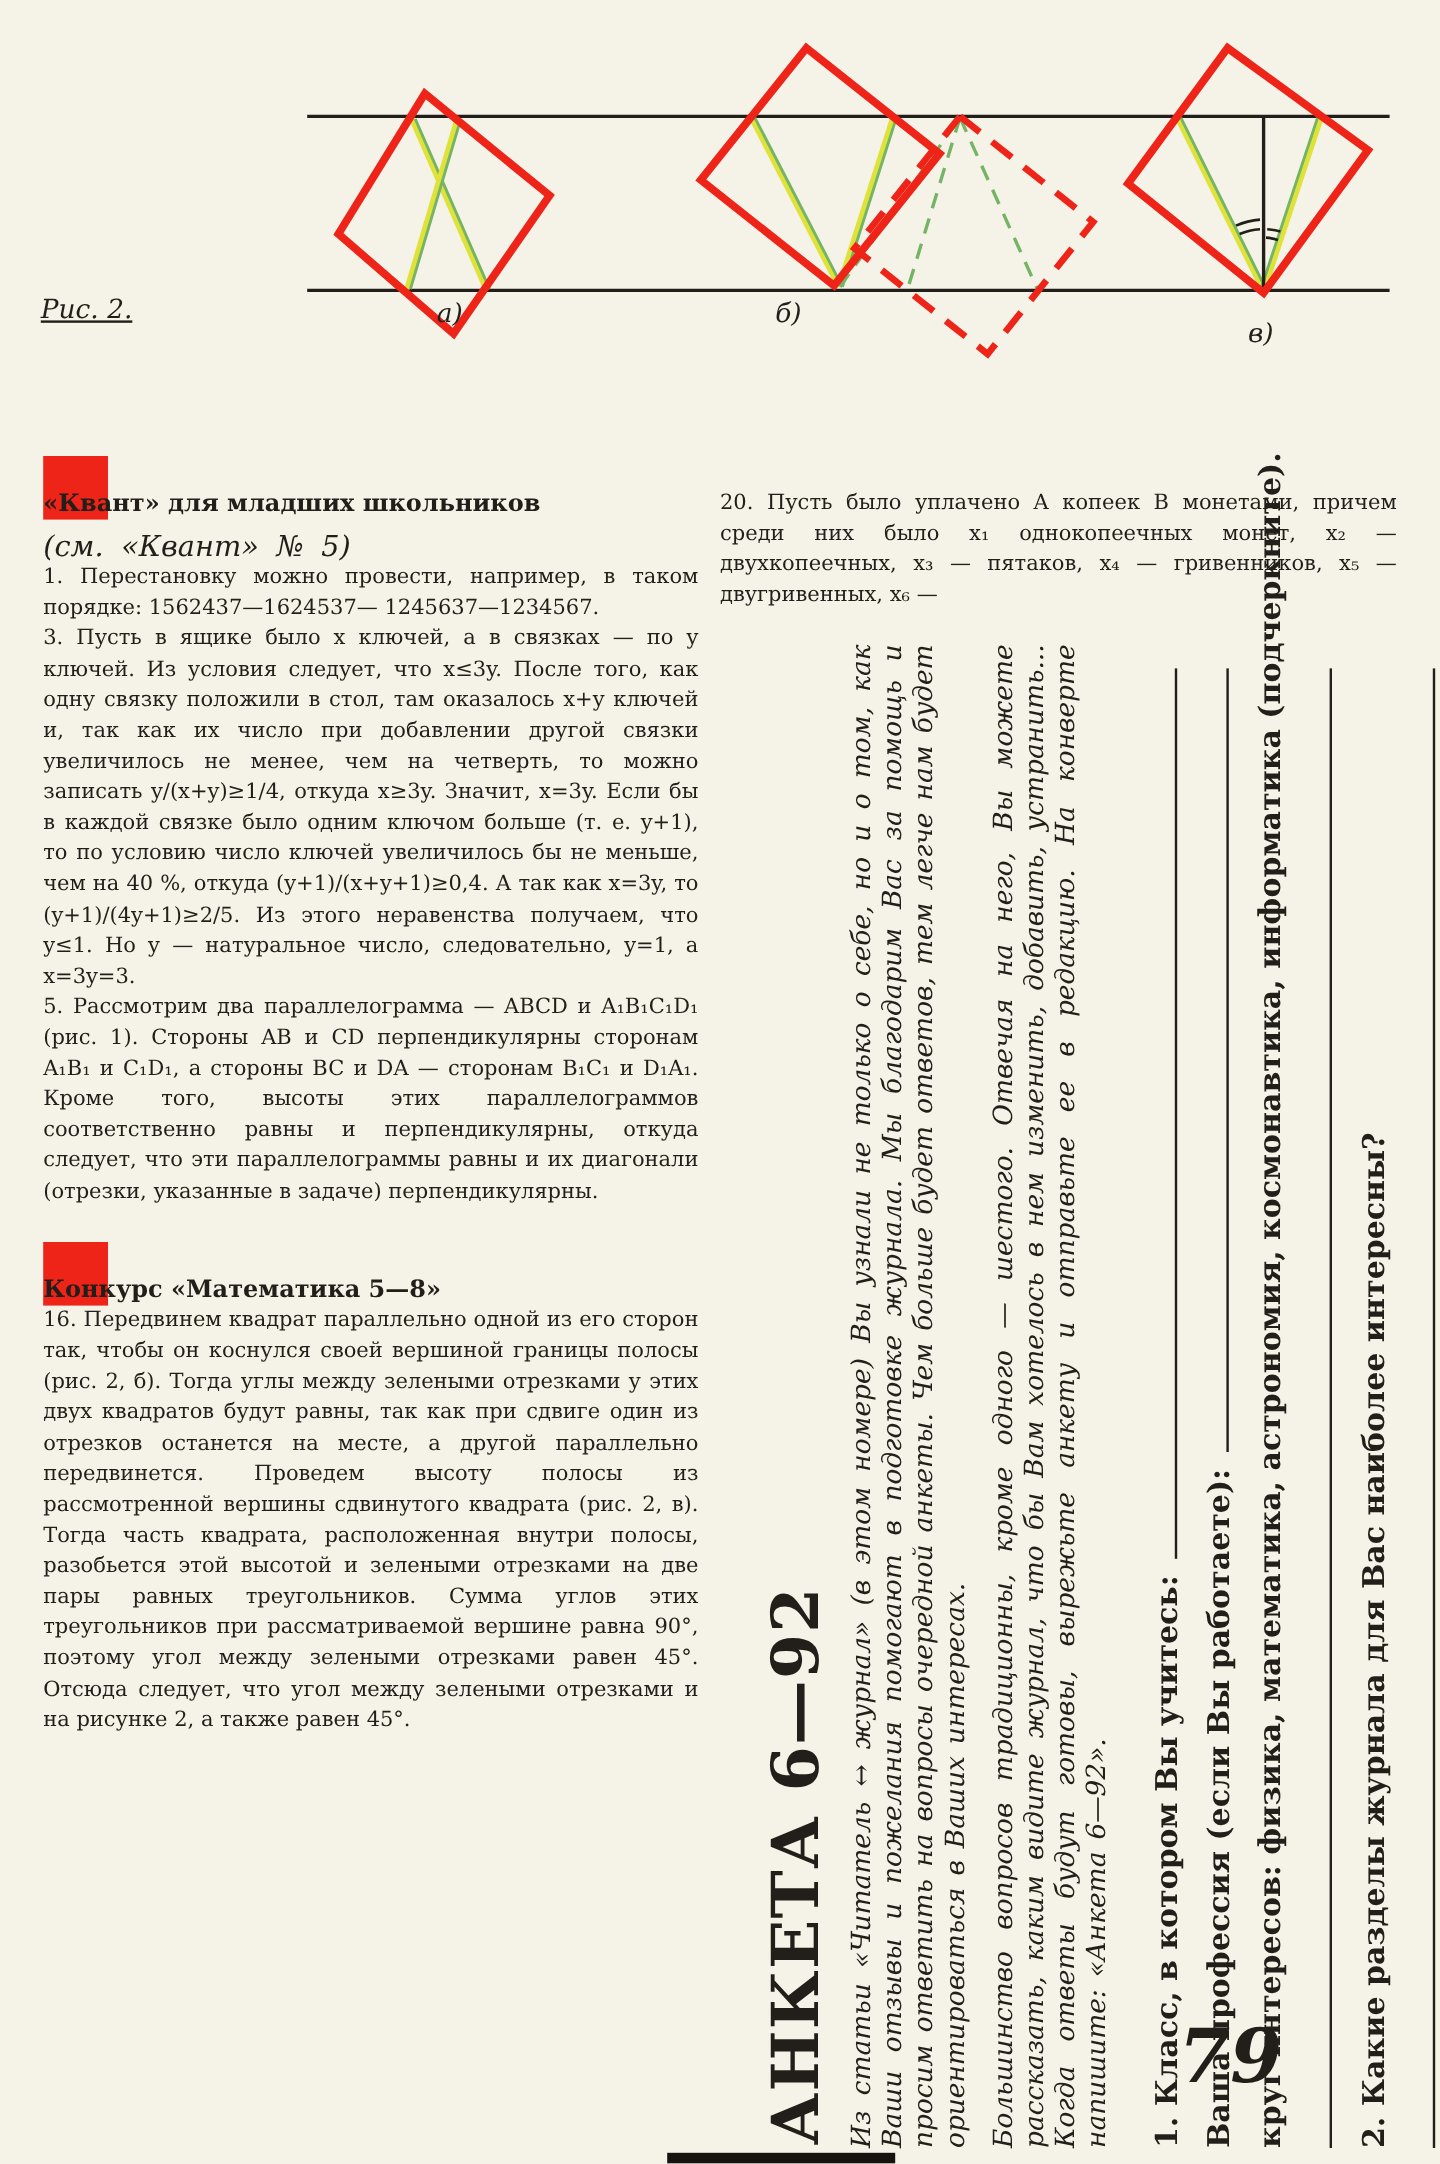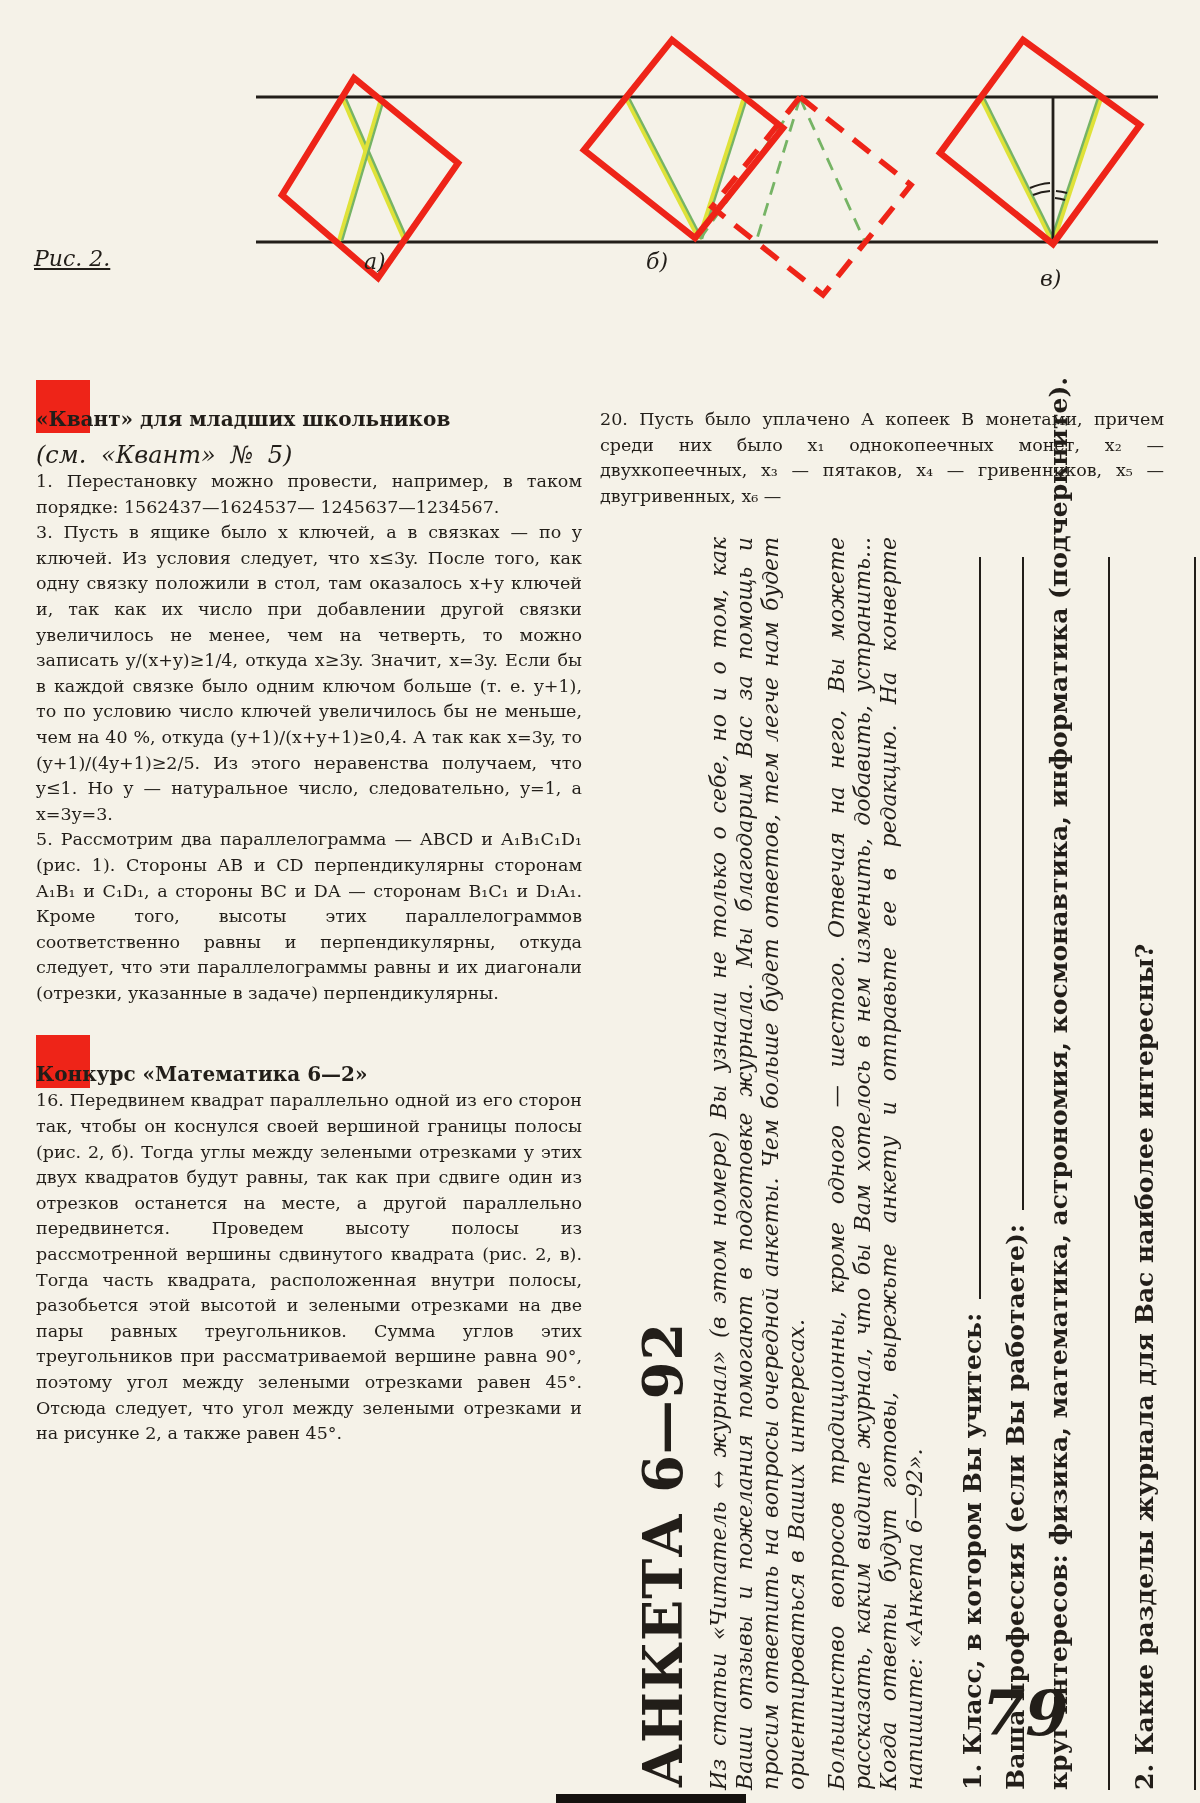--- a/index.html
+++ b/index.html
@@ -103,21 +103,21 @@
     <span class="red-sq"></span>
     <h2 class="sec-title">«Квант» для младших школьников</h2>
     <p class="sec-sub">(см. «Квант» № 5)</p>
   </div>
   <p class="body-par first-par">1. Перестановку можно провести, например, в таком порядке: 1562437—1624537— 1245637—1234567.</p>
   <p class="body-par">3. Пусть в ящике было x ключей, а в связках — по y ключей. Из условия следует, что x≤3y. После того, как одну связку положили в стол, там оказалось x+y ключей и, так как их число при добавлении другой связки увеличилось не менее, чем на четверть, то можно записать y/(x+y)≥1/4, откуда x≥3y. Значит, x=3y. Если бы в каждой связке было одним ключом больше (т. е. y+1), то по условию число ключей увеличилось бы не меньше, чем на 40 %, откуда (y+1)/(x+y+1)≥0,4. А так как x=3y, то (y+1)/(4y+1)≥2/5. Из этого неравенства получаем, что y≤1. Но y — натуральное число, следовательно, y=1, а x=3y=3.</p>
   <p class="body-par">5. Рассмотрим два параллелограмма — ABCD и A₁B₁C₁D₁ (рис. 1). Стороны AB и CD перпендикулярны сторонам A₁B₁ и C₁D₁, а стороны BC и DA — сторонам B₁C₁ и D₁A₁. Кроме того, высоты этих параллелограммов соответственно равны и перпендикулярны, откуда следует, что эти параллелограммы равны и их диагонали (отрезки, указанные в задаче) перпендикулярны.</p>
 
   <div class="sec-head konkurs">
     <span class="red-sq"></span>
-    <h2 class="sec-title">Конкурс «Математика 6—2»</h2>
+    <h2 class="sec-title">Конкурс «Математика 5—8»</h2>
   </div>
   <p class="body-par first-par">16. Передвинем квадрат параллельно одной из его сторон так, чтобы он коснулся своей вершиной границы полосы (рис. 2, б). Тогда углы между зелеными отрезками у этих двух квадратов будут равны, так как при сдвиге один из отрезков останется на месте, а другой параллельно передвинется. Проведем высоту полосы из рассмотренной вершины сдвинутого квадрата (рис. 2, в). Тогда часть квадрата, расположенная внутри полосы, разобьется этой высотой и зелеными отрезками на две пары равных треугольников. Сумма углов этих треугольников при рассматриваемой вершине равна 90°, поэтому угол между зелеными отрезками равен 45°. Отсюда следует, что угол между зелеными отрезками и на рисунке 2, а также равен 45°.</p>
 </div>
 
 <div class="abs col-right">
   <p class="body-par">20. Пусть было уплачено A копеек B монетами, причем среди них было x₁ однокопеечных монет, x₂ — двухкопеечных, x₃ — пятаков, x₄ — гривенников, x₅ — двугривенных, x₆ —</p>
 </div>
 
 <div class="abs ank-wrap">
   <div class="ank-inner">

